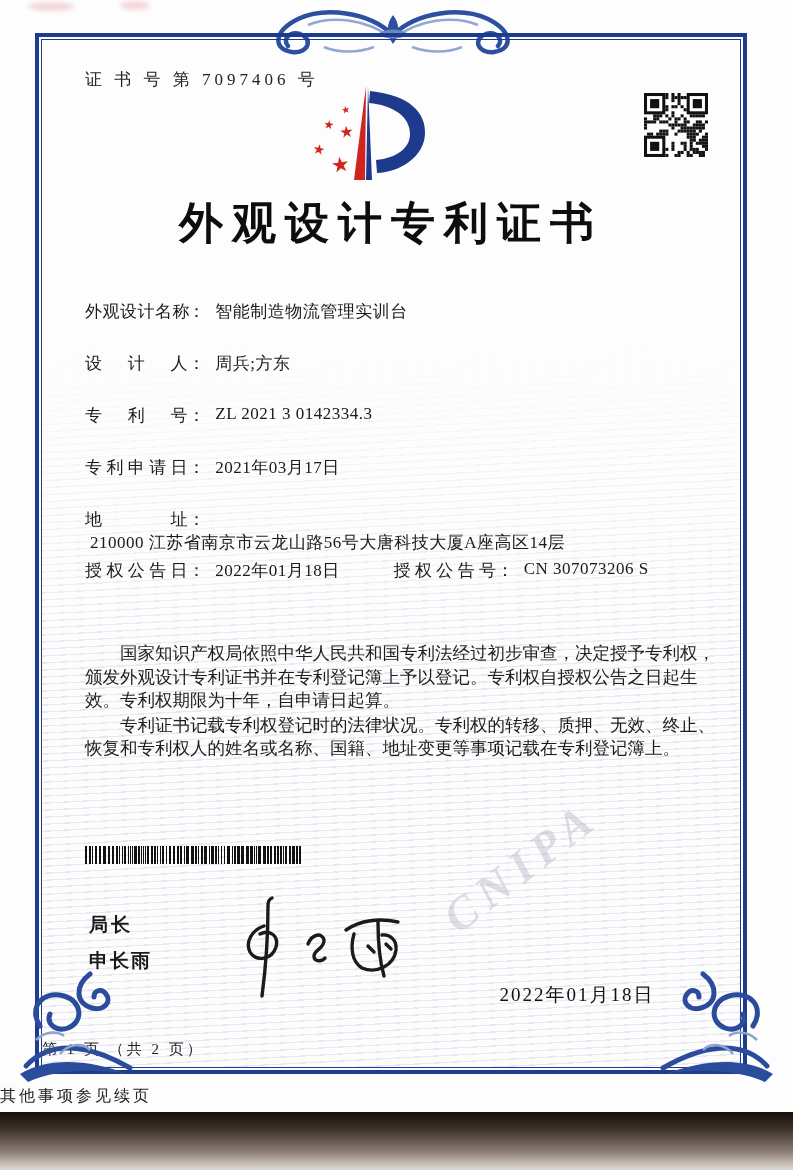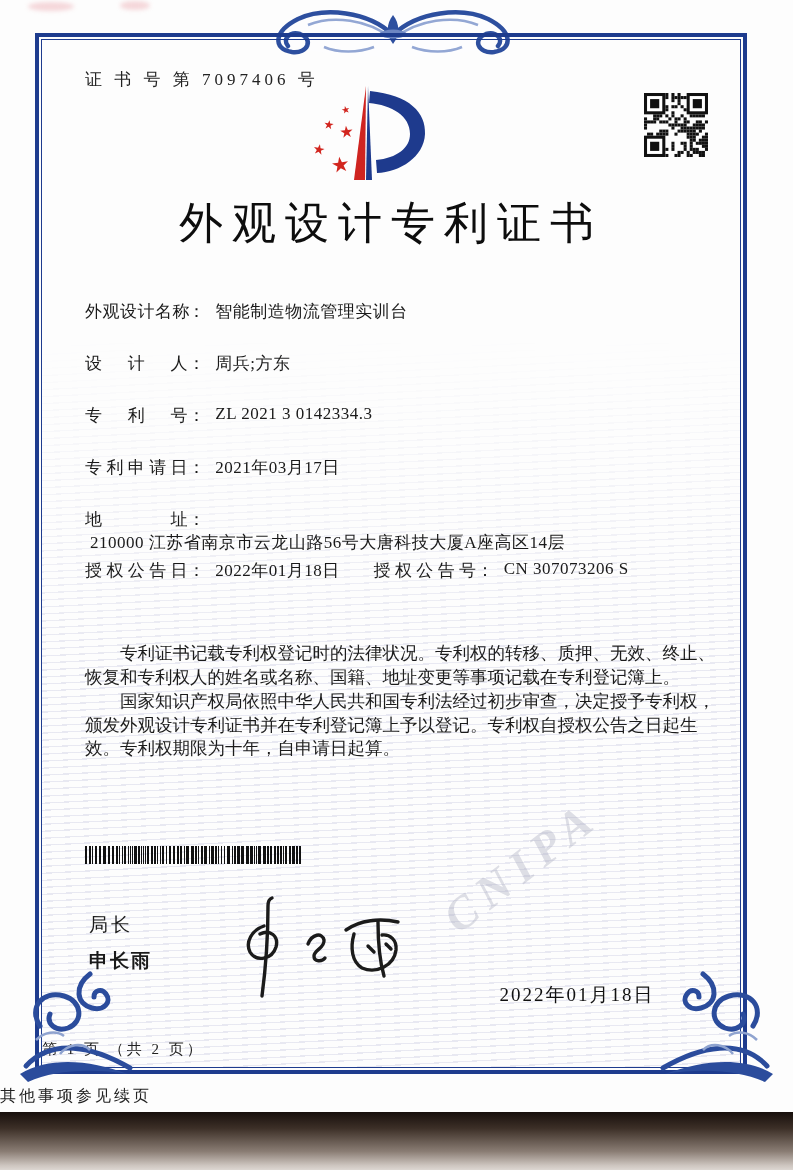--- a/index.html
+++ b/index.html
@@ -14,36 +14,36 @@
     background:repeating-linear-gradient(177deg, rgba(150,152,198,.20) 0 1.3px, rgba(255,255,255,0) 1.3px 7px);
     -webkit-mask-image:linear-gradient(to bottom, rgba(0,0,0,0) 0,#000 45%);
             mask-image:linear-gradient(to bottom, rgba(0,0,0,0) 0,#000 45%);}
   .watermark{position:absolute;left:388px;top:800px;font-size:46px;font-style:italic;
     letter-spacing:9px;color:rgba(168,172,190,.38);transform:rotate(-38deg);font-weight:bold;}
   
   .cert-no{position:absolute;left:43px;top:28px;font-size:17px;letter-spacing:4px;color:#222;}
   .logo{position:absolute;left:258px;top:36px;}
   .qr{position:absolute;left:602px;top:53px;}
   .title{position:absolute;left:0;top:154px;width:100%;text-align:center;
-         font-size:44px;font-weight:400;letter-spacing:9px;color:#0d0d0d;}
+         font-size:44px;font-weight:700;letter-spacing:9px;color:#0d0d0d;}
   
   .fields{position:absolute;left:43px;top:260px;width:632px;font-size:17px;letter-spacing:.5px;}
   .frow{height:23px;margin-bottom:29px;white-space:nowrap;}
   .frow.wrap{height:auto;min-height:46px;margin-bottom:4px;white-space:normal;}
   .flabel{display:inline-block;width:103px;text-align:justify;text-align-last:justify;vertical-align:top;}
   .fcolon{display:inline-block;vertical-align:top;}
   .fvalue{display:inline-block;margin-left:5px;vertical-align:top;}
   .frow.wrap .fvalue{width:505px;line-height:24px;}
-  .pair2{margin-left:29px;}
+  .pair2{margin-left:49px;}
   
   .paras{position:absolute;left:43px;top:602px;width:630px;font-size:17.5px;line-height:23.5px;color:#1c1c1c;}
   .paras p{margin:0 0 1px 0;text-indent:2em;}
   
   .barcode{position:absolute;left:43px;top:806px;}
-  .sig-title{position:absolute;left:47px;top:872px;font-size:19px;font-weight:400;letter-spacing:3px;}
+  .sig-title{position:absolute;left:47px;top:872px;font-size:19px;font-weight:700;letter-spacing:3px;}
   .sig-name{position:absolute;left:47px;top:908px;font-size:19px;font-weight:700;letter-spacing:2px;}
   .signature{position:absolute;left:170px;top:850px;}
   .grant-date{position:absolute;left:400px;top:942px;width:270px;text-align:center;
               font-size:19px;letter-spacing:2px;color:#111;}
   .page-info{position:absolute;left:0;top:1000px;width:100%;text-align:left;
              font-size:15px;letter-spacing:3px;color:#222;}
   .cont-note{position:absolute;left:0;top:1086px;width:100%;text-align:left;
              font-size:16px;letter-spacing:3px;color:#222;}
   .photo-edge{position:absolute;left:0;top:1112px;width:100%;height:58px;
     background:linear-gradient(to bottom,#170f0c 0%,#3c2f27 28%,#8a7d74 68%,#cdc5bf 92%,#ddd7d2 100%);}
@@ -273,22 +273,22 @@
         </div>
         <div class="frow">
           <span class="flabel">授权公告日</span><span class="fcolon">：</span>
           <span class="fvalue">2022年01月18日</span>
           <span class="flabel pair2">授权公告号</span><span class="fcolon">：</span>
           <span class="fvalue">CN 307073206 S</span>
         </div>
       </div>
 
       <div class="paras">
+        <p>国家知识产权局依照中华人民共和国专利法经过初步审查，决定授予专利权，颁发外观设计专利证书并在专利登记簿上予以登记。专利权自授权公告之日起生效。专利权期限为十年，自申请日起算。</p>
         <p>专利证书记载专利权登记时的法律状况。专利权的转移、质押、无效、终止、恢复和专利权人的姓名或名称、国籍、地址变更等事项记载在专利登记簿上。</p>
-        <p>国家知识产权局依照中华人民共和国专利法经过初步审查，决定授予专利权，颁发外观设计专利证书并在专利登记簿上予以登记。专利权自授权公告之日起生效。专利权期限为十年，自申请日起算。</p>
       </div>
 
       <svg class="barcode" id="barcode" width="224" height="18" viewBox="0 0 224 18">
           <rect x="0" y="0" width="2" height="18" fill="#111"></rect>
           <rect x="4" y="0" width="2" height="18" fill="#111"></rect>
           <rect x="7" y="0" width="1" height="18" fill="#111"></rect>
           <rect x="10" y="0" width="2" height="18" fill="#111"></rect>
           <rect x="14" y="0" width="2" height="18" fill="#111"></rect>
           <rect x="18" y="0" width="3" height="18" fill="#111"></rect>
           <rect x="23" y="0" width="2" height="18" fill="#111"></rect>

